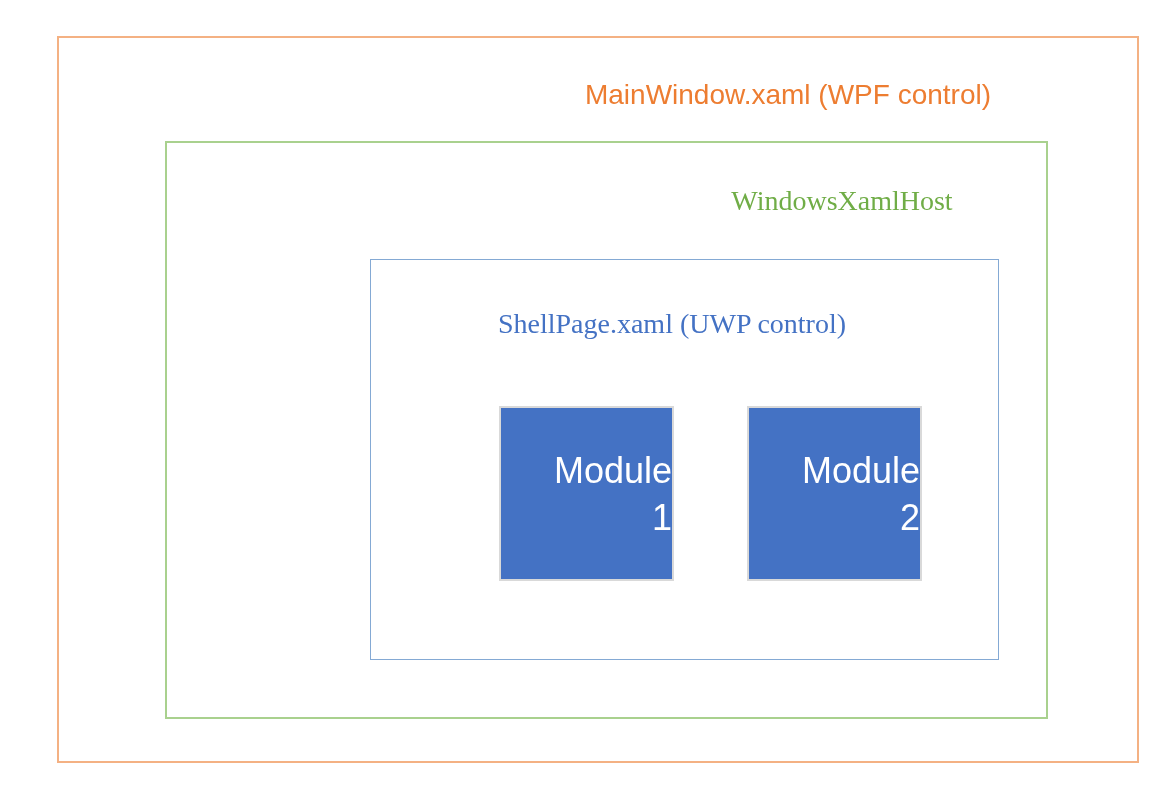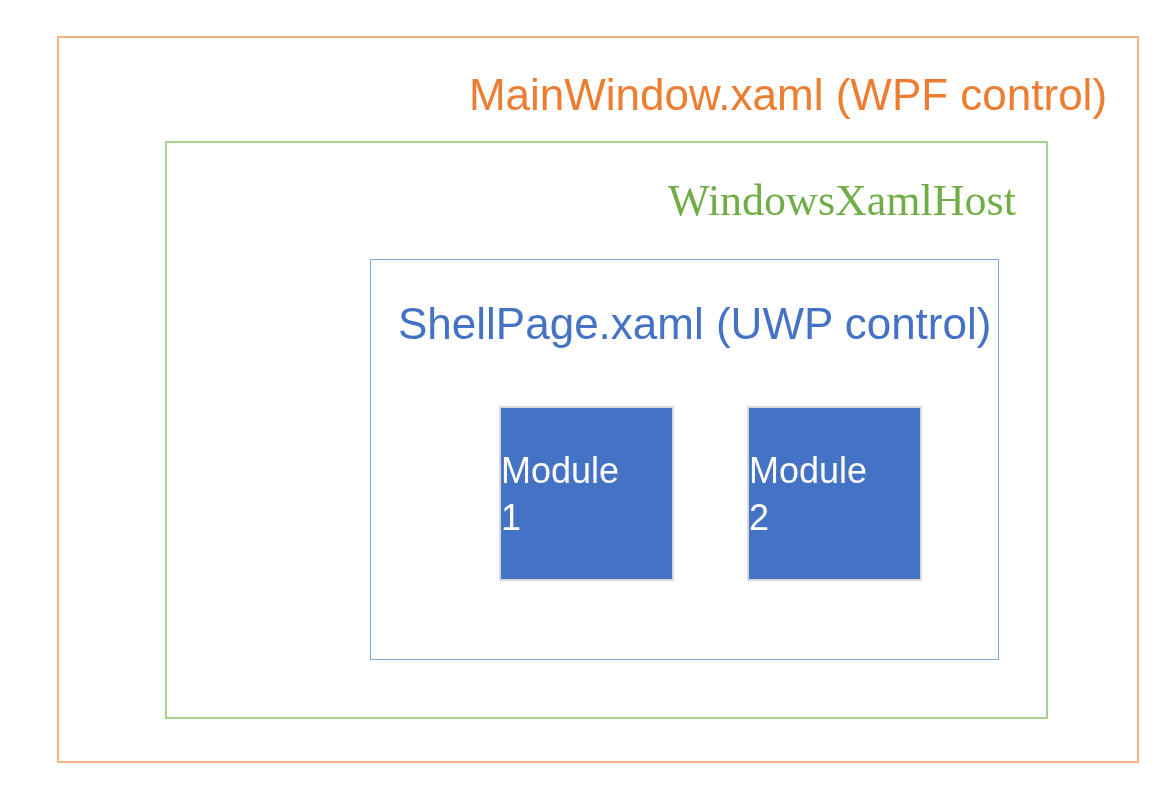--- a/index.html
+++ b/index.html
@@ -30,50 +30,51 @@
     width: 883px; height: 578px;
     border: 2px solid #A9D18E;
   }
   .shell-box {
     left: 370px; top: 259px;
     width: 629px; height: 401px;
     border: 1.5px solid #84A9D4;
   }
   .label {
     position: absolute;
-    font-size: 44px;
+    font-size: 28px;
     line-height: 45px;
     text-align: center;
     white-space: nowrap;
   }
   .outer-label {
     left: 452px; top: 72px;
     width: 672px;
     color: #ED7D31;
   }
   .host-label {
     left: 612px; top: 178px;
     width: 460px;
     color: #70AD47;
     font-family: Liberation Serif, serif;
   }
   .shell-label {
-    left: 398px; top: 301px;
+    left: 386px; top: 301px;
     width: 572px;
     color: #4472C4;
+    font-family: Liberation Serif, serif;
   }
   .module {
     position: absolute;
     width: 175px; height: 175px;
     background: #4472C4;
     border: 2px solid #D9D9D9;
     box-sizing: border-box;
     display: flex;
     flex-direction: column;
-    align-items: flex-start;
+    align-items: flex-end;
     justify-content: center;
     color: #ffffff;
     font-size: 36px;
     line-height: 47px;
     text-align: center;
   }
   .module-1 { left: 499px; top: 406px; }
   .module-2 { left: 747px; top: 406px; }
 </style>
 </head>

